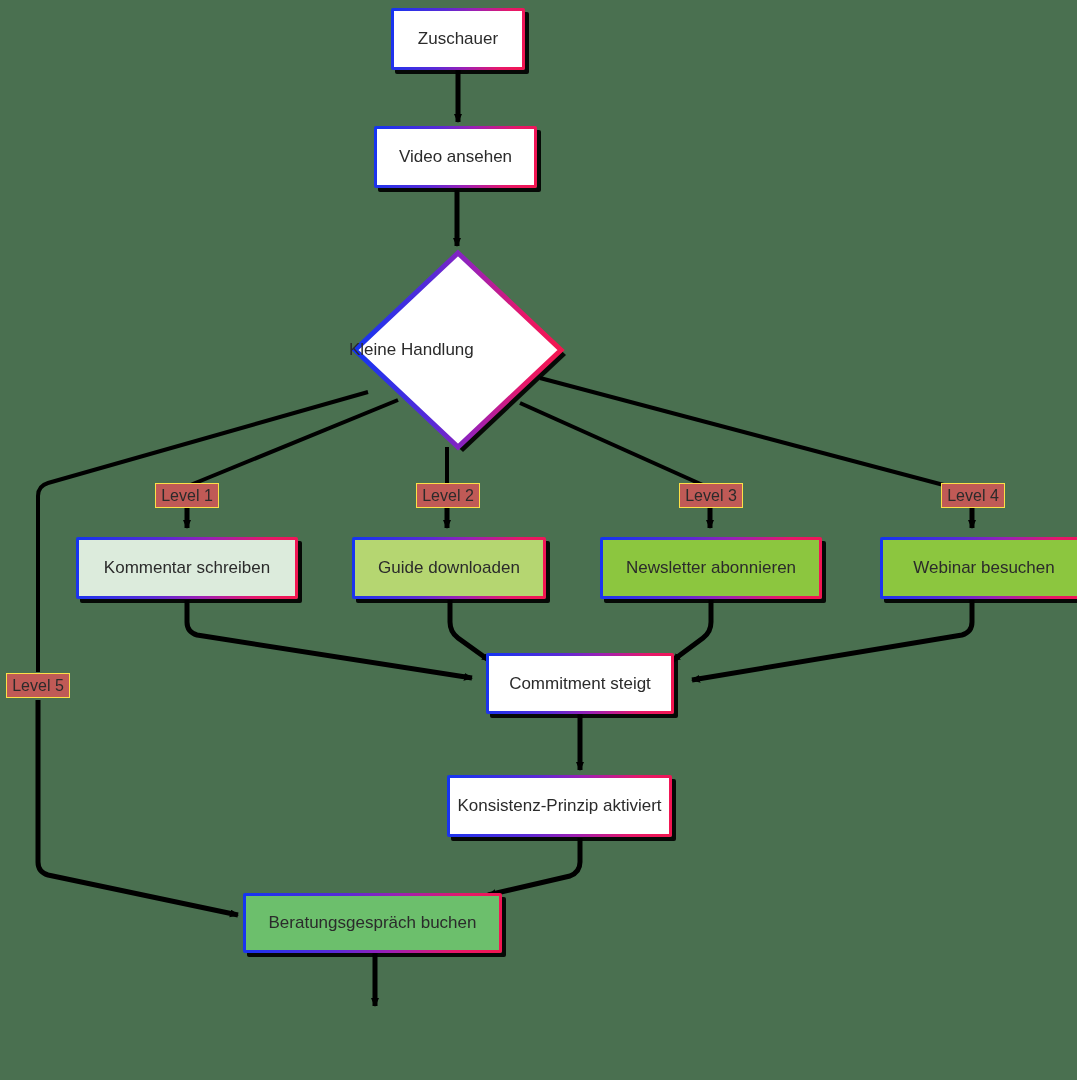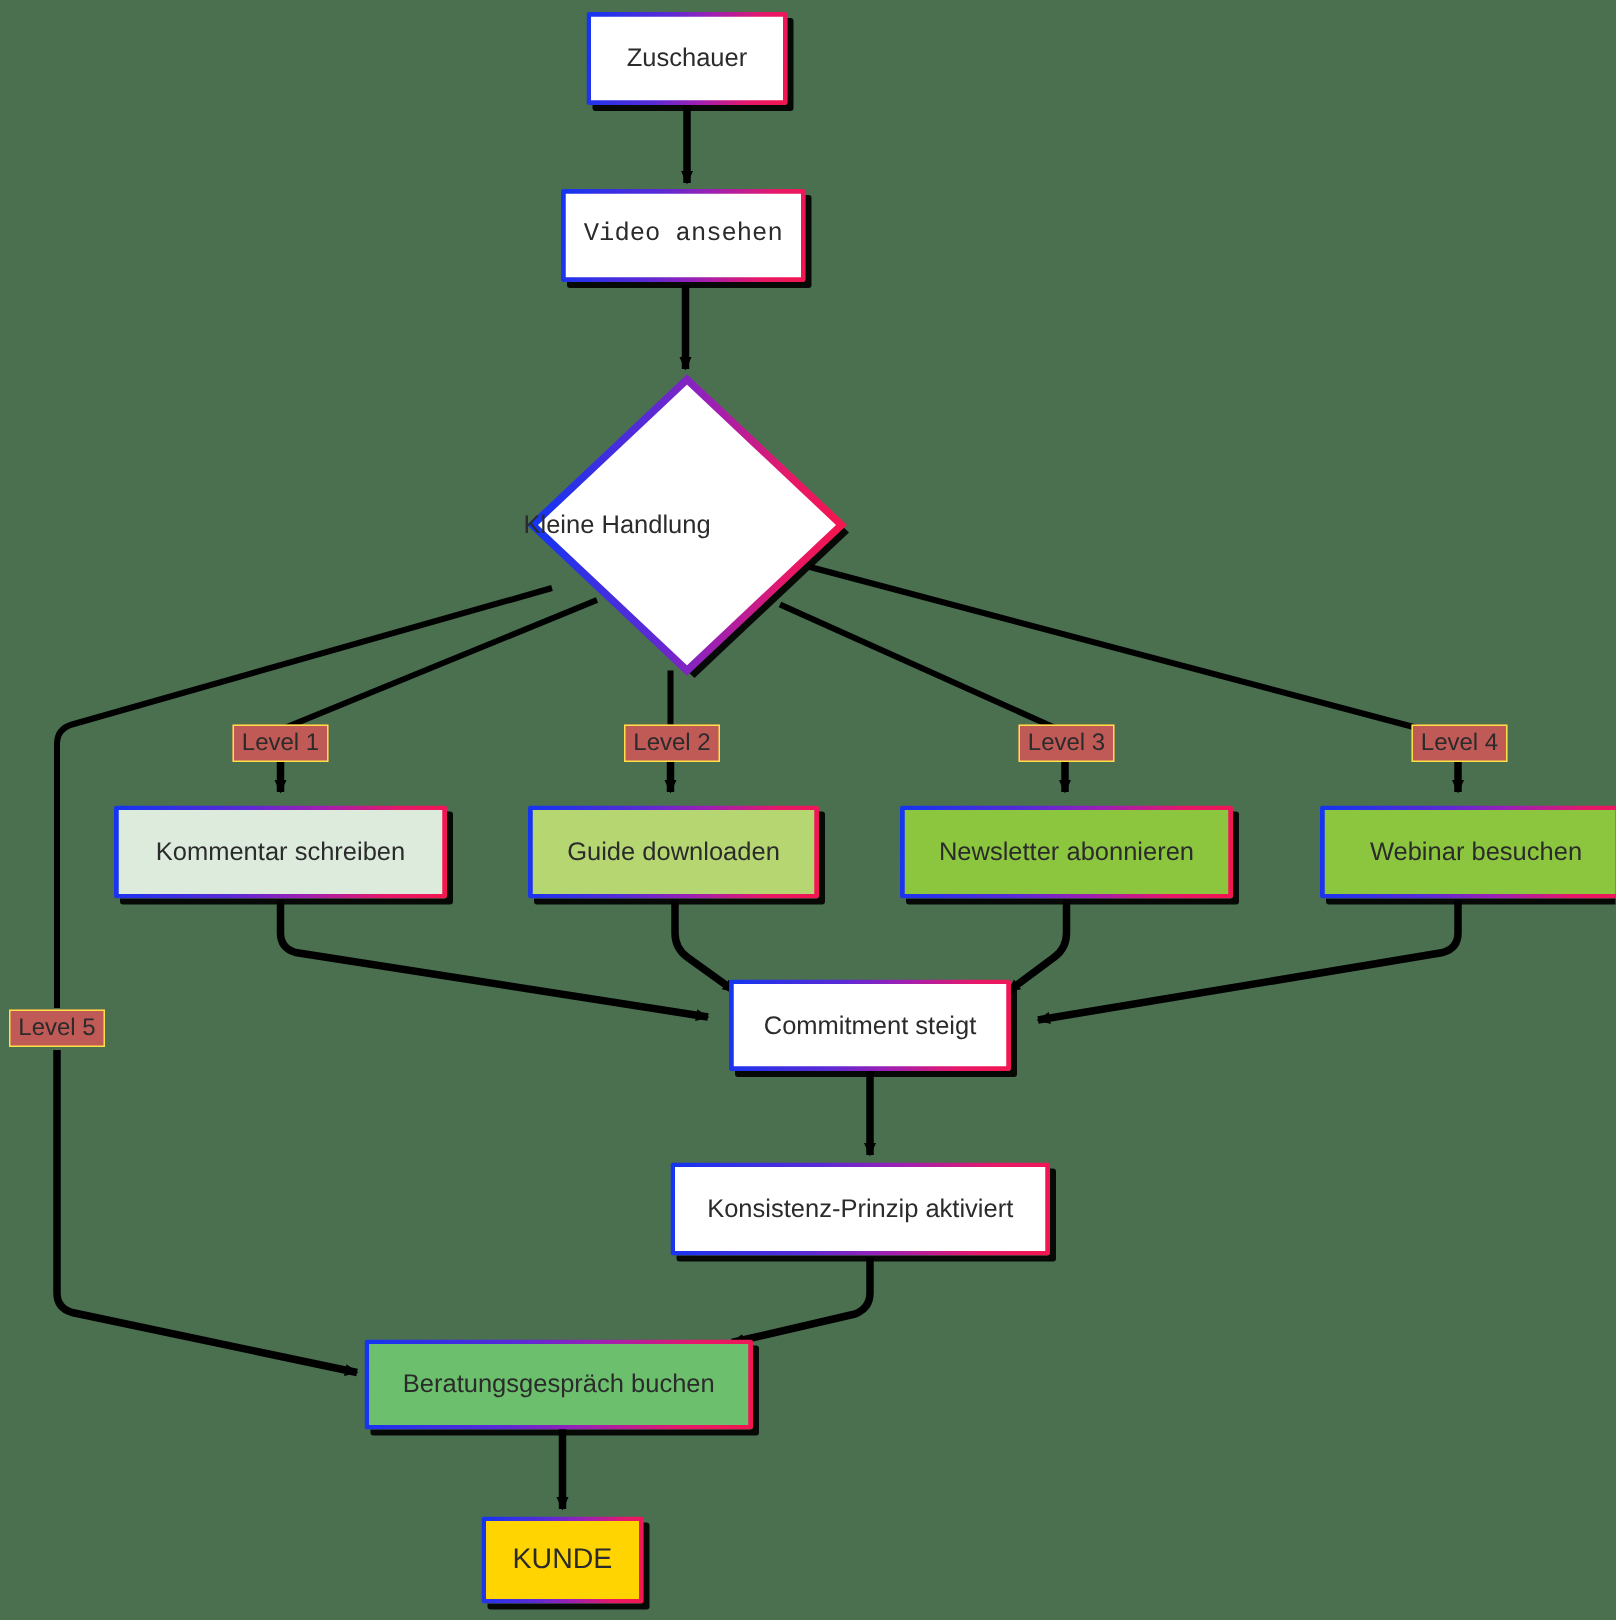--- a/index.html
+++ b/index.html
@@ -137,21 +137,21 @@
       <path d="M38,700 L38,862 Q38,872 48,875 L238,915" marker-end="url(#ah)"></path>
 
       <path d="M375,952 L375,1006" marker-end="url(#ah)"></path>
     </g>
   </svg>
 
   <div class="node bg-white" style="left:391px; top:8px; width:134px; height:62px;">
     <span class="lbl">Zuschauer</span>
   </div>
 
-  <div class="node bg-white" style="left:374px; top:126px; width:163px; height:62px;font-family:Liberation Mono, monospace;">
+  <div class="node bg-white" style="left:374px; top:126px; width:163px; height:62px;">
     <span class="lbl">Video ansehen</span>
   </div>
 
   <div class="diamond-wrap" style="left:349px; top:247px; width:218px; height:206px;">
     <svg class="diamond-shape" viewBox="0 0 218 206" xmlns="http://www.w3.org/2000/svg">
       <polygon points="109,6 212,103 109,200 6,103" fill="#000000" transform="translate(5,5)" opacity="0.92"></polygon>
       <polygon points="109,6 212,103 109,200 6,103" fill="#ffffff" stroke="url(#bord)" stroke-width="5"></polygon>
     </svg>
     <span class="diamond-text">Kleine Handlung</span>
   </div>
@@ -185,25 +185,22 @@
   </div>
 
   <div class="node bg-green" style="left:880px; top:537px; width:208px; height:62px;">
     <span class="lbl">Webinar besuchen</span>
   </div>
 
   <div class="node bg-white" style="left:486px; top:653px; width:188px; height:61px;">
     <span class="lbl">Commitment steigt</span>
   </div>
 
-  <div class="node bg-white" style="left:447px; top:775px; width:253px; height:62px;">
+  <div class="node bg-white" style="left:447px; top:775px; width:225px; height:62px;">
     <span class="lbl">Konsistenz-Prinzip aktiviert</span>
   </div>
 
   <div class="node bg-green2" style="left:243px; top:893px; width:259px; height:60px;">
     <span class="lbl">Beratungsgespräch buchen</span>
   </div>
 
-  <div class="node bg-yellow" style="left:321px; top:1011px; width:108px; height:58px; font-size:19px;">
-    <span class="lbl">KUNDE</span>
-  </div>
 
 </div>
 
 </body></html>

